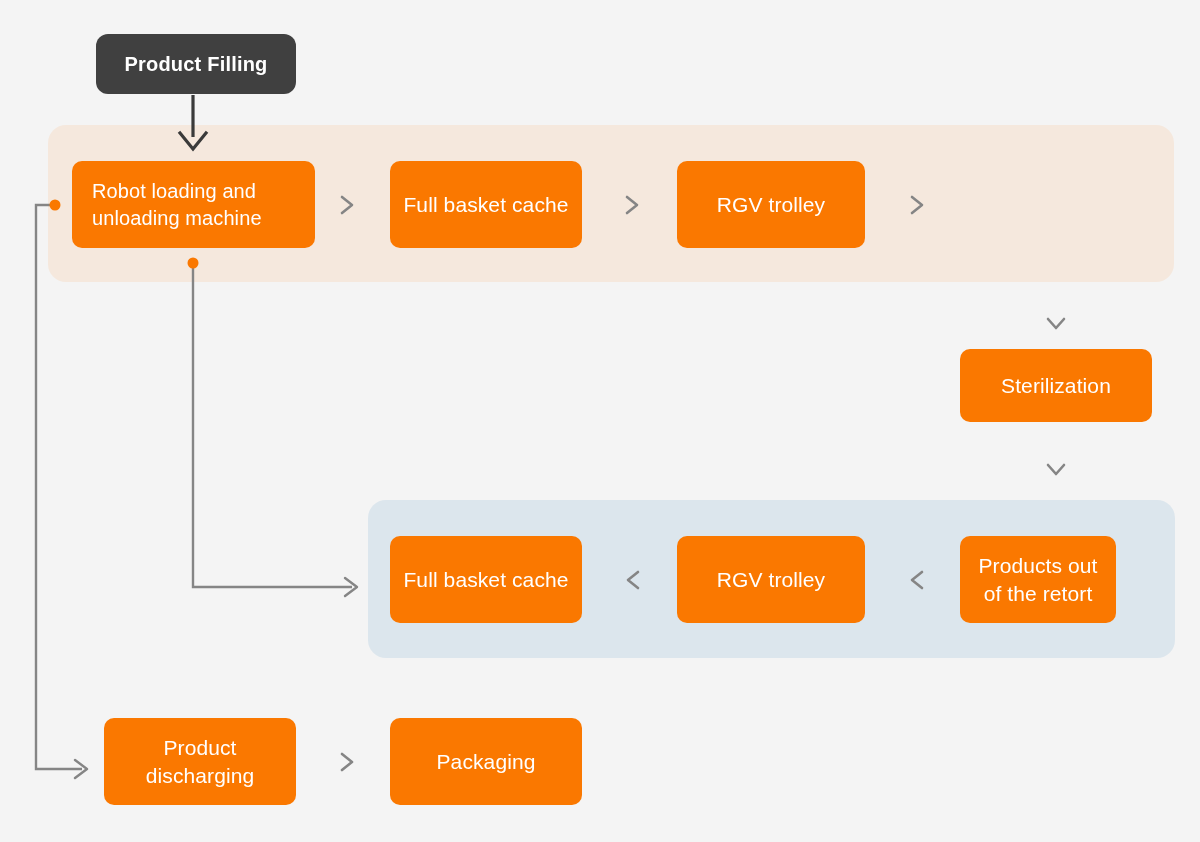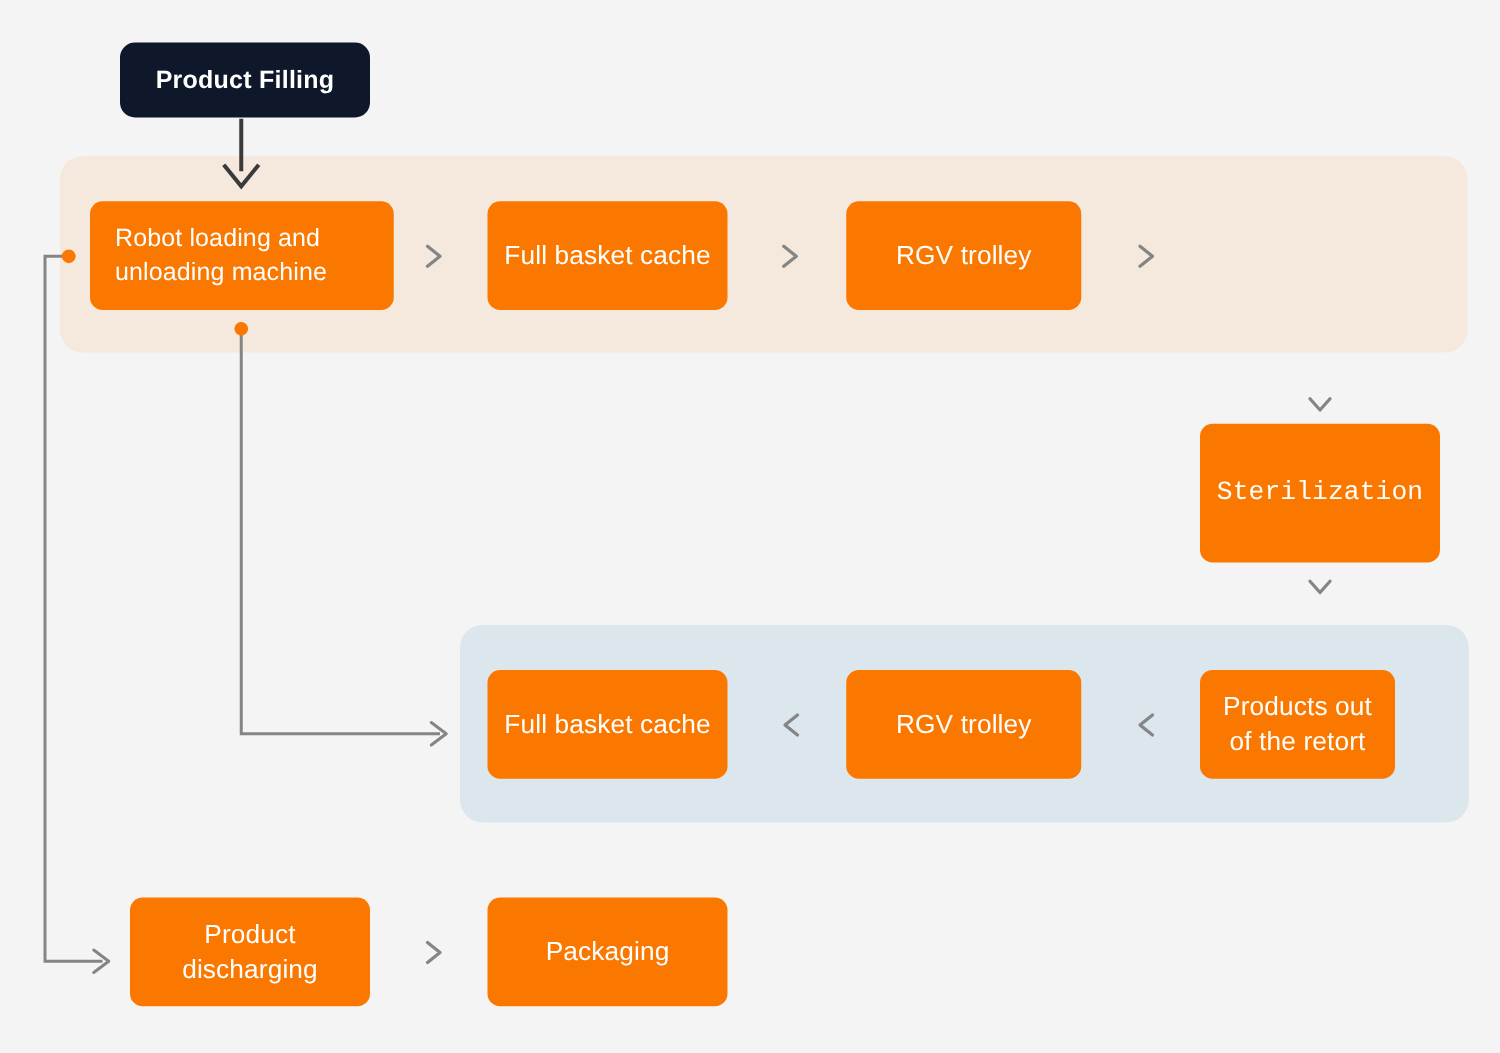--- a/index.html
+++ b/index.html
@@ -48,41 +48,41 @@
     text-align: center;
     border-radius: 10px;
     background: #FA7800;
     color: #FFFFFF;
     font-size: 21px;
     line-height: 1.3;
     padding: 6px 10px;
     letter-spacing: 0.1px;
   }
   .node.start {
-    background: #0f172a;
+    background: #404040;
     border-radius: 12px;
     font-weight: bold;
     font-size: 20px;
     letter-spacing: 0.2px;
   }
   .node.bold {
     font-weight: normal;
     font-size: 20px;
     text-align: left;
     justify-content: flex-start;
     padding-left: 20px;
     line-height: 1.35;
   }
   
   #n-product-filling      { left: 96px;  top: 34px;  width: 200px; height: 60px; }
   #n-robot                { left: 72px;  top: 161px; width: 243px; height: 87px; }
   #n-full-basket-up       { left: 390px; top: 161px; width: 192px; height: 87px; }
   #n-rgv-up               { left: 677px; top: 161px; width: 188px; height: 87px; }
   #n-into-retort          { left: 960px; top: 161px; width: 192px; height: 87px; }
-  #n-sterilization        { left: 960px; top: 339px; width: 192px; height: 111px; font-family: Liberation Mono, monospace; }
+  #n-sterilization        { left: 960px; top: 349px; width: 192px; height: 73px; }
   #n-out-retort           { left: 960px; top: 536px; width: 156px; height: 87px; }
   #n-rgv-down             { left: 677px; top: 536px; width: 188px; height: 87px; }
   #n-full-basket-down     { left: 390px; top: 536px; width: 192px; height: 87px; }
   #n-product-discharging  { left: 104px; top: 718px; width: 192px; height: 87px; }
   #n-packaging            { left: 390px; top: 718px; width: 192px; height: 87px; }
 
   
   .chev {
     position: absolute;
     width: 26px;

